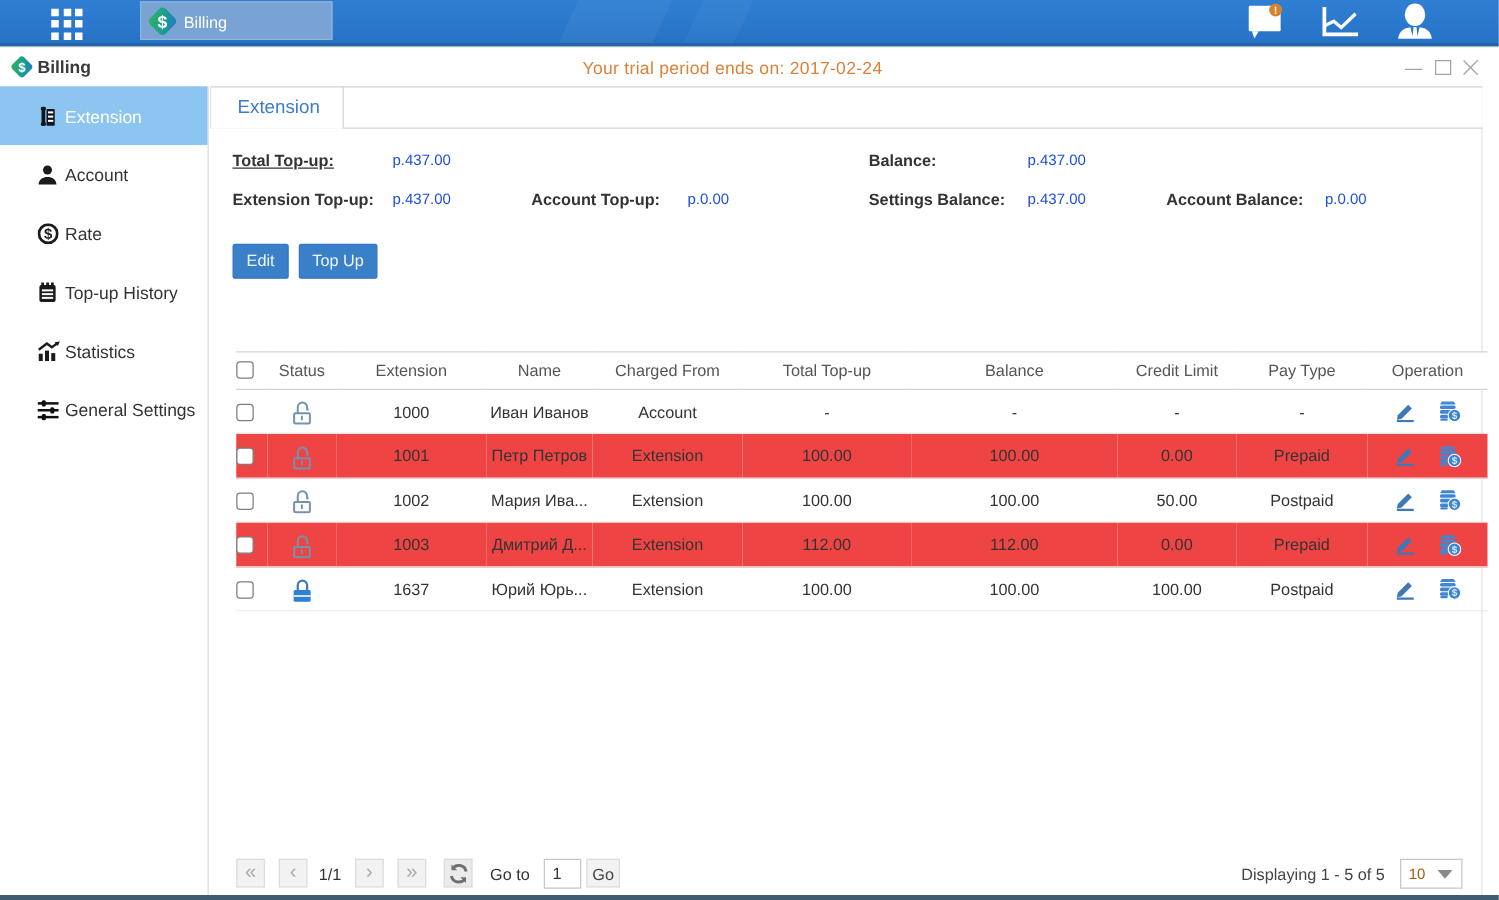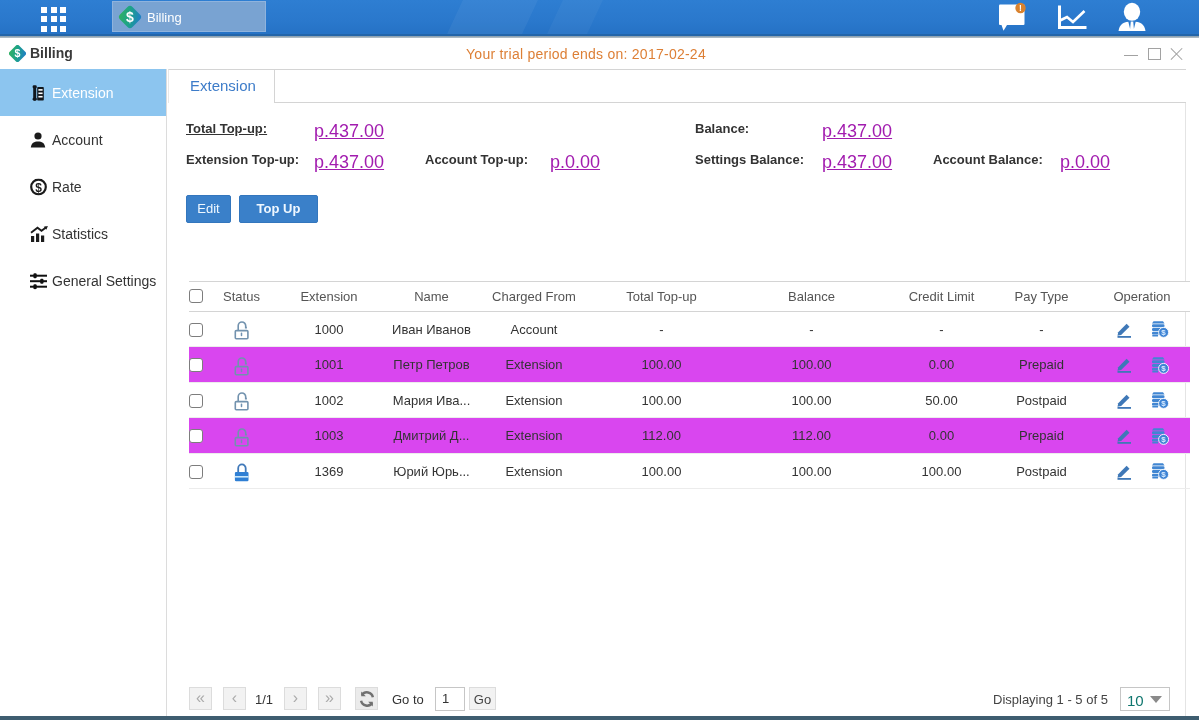--- a/index.html
+++ b/index.html
@@ -48,34 +48,34 @@
 #panel { position:absolute; left:168px; top:69px; width:1018px; height:647px; background:#fff;
   border-right:1px solid #e4e4e4; }
 #tabstrip { position:absolute; left:0; top:0; width:1018px; height:34px;
   border-top:1px solid #d4d4d4; border-bottom:1px solid #d4d4d4; background:#fff; }
 #tab-active { position:absolute; left:0px; top:0px; width:107px; height:34px; background:#fff;
   border-top:1px solid #d4d4d4; border-right:1px solid #d4d4d4; border-left:1px solid #e8e8e8; }
 #tab-active span { position:absolute; left:21px; top:7px; font-size:15px; color:#3d7cc9; }
 
 
 .slabel { position:absolute; font-size:13px; font-weight:bold; color:#333; white-space:nowrap; }
-.sval { position:absolute; font-size:18px; color:#a21caf; white-space:nowrap;text-decoration:underline; }
+.sval { position:absolute; font-size:12px; color:#1d4ed8; white-space:nowrap; }
 
 
 .bluebtn { position:absolute; background:#3a80c9; border:1px solid #3376bd; border-radius:2px;
   color:#eef7ff; font-size:13px; text-align:center; line-height:26px; }
 
 
 #tbl { position:absolute; left:21px; top:175px; width:1001px; border-collapse:collapse; table-layout:fixed;margin-top:37px; }
 #tbl th { height:30px; font-size:13px; font-weight:normal; color:#555; text-align:center;
   border-top:1px solid #d4d4d4; border-bottom:1px solid #d4d4d4; background:#fff; }
 #tbl td { height:35px; font-size:13px; color:#333; text-align:center;
   border-bottom:1px solid #ececec; }
 #tbl tr.alt td { height:36px; }
-#tbl tr.alt td { background:#d946ef; }
+#tbl tr.alt td { background:#ef4444; }
 .cb { display:inline-block; width:14px; height:14px; border:1.3px solid #7d7d7d; border-radius:3px; background:#fff; vertical-align:middle; }
 th .cb, td.cbc .cb { margin-left:0px; }
 th .cb { position:relative; top:-1px; }
 #tbl td.cbc, #tbl th.cbc { text-align:left; }
 .opwrap { display:flex; justify-content:center; align-items:center; gap:18px; }
 .pgbtn { position:absolute; top:687px; width:23px; height:23px; background:#f2f2f2;
   border:1px solid #dcdcdc; color:#ababab; font-size:16px; text-align:center; line-height:20px; }
 .pgtxt { position:absolute; font-size:13px; color:#333; white-space:nowrap; }
 
 #bottomstrip { position:absolute; left:0; top:716px; width:1199px; height:4px; background:#3e5d70; }
@@ -174,20 +174,32 @@
     <span class="lb">Account</span>
   </div>
   <div class="menuitem">
     <svg class="ic" width="17" height="17" viewBox="0 0 17 17">
       <circle cx="8.5" cy="8.5" r="7.3" fill="none" stroke="#1b1b1b" stroke-width="2.2"></circle>
       <text x="8.5" y="13" font-size="12" font-weight="bold" fill="#1b1b1b" text-anchor="middle" font-family="Liberation Sans">$</text>
     </svg>
     <span class="lb">Rate</span>
   </div>
   <div class="menuitem">
+    <svg class="ic" width="16" height="17" viewBox="0 0 16 17">
+      <rect x="1.5" y="2.5" width="13" height="13.5" rx="1.5" fill="#1b1b1b"></rect>
+      <rect x="3" y="0.5" width="2.2" height="4" fill="#1b1b1b"></rect>
+      <rect x="7" y="0.5" width="2.2" height="4" fill="#1b1b1b"></rect>
+      <rect x="10.8" y="0.5" width="2.2" height="4" fill="#1b1b1b"></rect>
+      <rect x="3.5" y="6" width="9" height="1.6" fill="#fff"></rect>
+      <rect x="3.5" y="9" width="9" height="1.6" fill="#fff"></rect>
+      <rect x="3.5" y="12" width="9" height="1.6" fill="#fff"></rect>
+    </svg>
+    <span class="lb">Top-up History</span>
+  </div>
+  <div class="menuitem">
     <svg class="ic" width="18" height="16" viewBox="0 0 18 16">
       <rect x="1" y="10" width="3.2" height="6" fill="#1b1b1b"></rect>
       <rect x="6" y="7.5" width="3.2" height="8.5" fill="#1b1b1b"></rect>
       <rect x="11" y="9.5" width="3.2" height="6.5" fill="#1b1b1b"></rect>
       <path d="M1 6.8L7.5 1.8l4 3 4.8-3.5" stroke="#1b1b1b" stroke-width="1.9" fill="none"></path>
       <path d="M17.9 0l-4.2 0.7 2.6 3z" fill="#1b1b1b"></path>
     </svg>
     <span class="lb">Statistics</span>
   </div>
   <div class="menuitem">
@@ -217,21 +229,21 @@
   <div class="slabel" style="left:18px; top:83px;">Extension Top-up:</div>
   <div class="sval" style="left:146px; top:83px;">p.437.00</div>
   <div class="slabel" style="left:257px; top:83px;">Account Top-up:</div>
   <div class="sval" style="left:382px; top:83px;">p.0.00</div>
   <div class="slabel" style="left:527px; top:83px;">Settings Balance:</div>
   <div class="sval" style="left:654px; top:83px;">p.437.00</div>
   <div class="slabel" style="left:765px; top:83px;">Account Balance:</div>
   <div class="sval" style="left:892px; top:83px;">p.0.00</div>
 
   <div class="bluebtn" style="left:18px; top:126px; width:45px; height:28px;">Edit</div>
-  <div class="bluebtn" style="left:71px; top:126px; width:79px; height:28px;font-weight:bold;">Top Up</div>
+  <div class="bluebtn" style="left:71px; top:126px; width:63px; height:28px;">Top Up</div>
 
   <table id="tbl">
     <colgroup>
       <col style="width:25px">
         <col style="width:55px">
         <col style="width:120px">
         <col style="width:85px">
       <col style="width:120px">
         <col style="width:135px">
         <col style="width:165px">
@@ -388,21 +400,21 @@
       </div>
           </td>
     </tr>
     <tr>
       <td class="cbc"><span class="cb"></span></td>
       <td><svg width="17" height="20" viewBox="0 0 17 20" style="display:inline-block;vertical-align:middle;position:relative;top:1px;">
         <path d="M5.2 10.6V6.2a3.75 3.75 0 0 1 7.5 0v4.4" fill="none" stroke="#4179b9" stroke-width="1.8"></path>
         <rect x="1.9" y="9.9" width="13.6" height="9.4" rx="1.2" fill="#2f7fd4"></rect>
         <rect x="1.9" y="14" width="13.6" height="1.6" fill="#c8e6fa"></rect>
       </svg></td>
-      <td>1369</td>
+      <td>1637</td>
           <td>Юрий Юрь...</td>
           <td>Extension</td>
           <td>100.00</td>
           <td>100.00</td>
           <td>100.00</td>
           <td>Postpaid</td>
       <td>
             <div class="opwrap">
         <svg width="17" height="17" viewBox="0 0 17 17">
           <path d="M2.2 11.2L10.6 2.8l2.9 2.9-8.4 8.4-3.6 0.7z" fill="#3f78b7"></path>
@@ -437,17 +449,17 @@
     <path d="M2.2 0.6v4.6h4.6z" fill="#707070"></path>
     <path d="M2.1 9.8a6.1 6.1 0 0 0 11 2.2" stroke="#707070" stroke-width="2.4" fill="none"></path>
     <path d="M13.8 15.4v-4.6H9.2z" fill="#707070"></path>
   </svg>
 </div>
 <div class="pgtxt" style="left:392px; top:692px;">Go to</div>
 <div style="position:absolute; left:435px; top:687px; width:30px; height:24px; border:1px solid #c6c6c6; background:#fff; font-size:13px; color:#333; line-height:22px; padding-left:6px;">1</div>
 <div class="pgbtn" style="left:469px; width:27px; color:#444; font-size:13px; line-height:23px;">Go</div>
 <div class="pgtxt" style="left:993px; top:692px; color:#444;">Displaying 1 - 5 of 5</div>
 <div style="position:absolute; left:1120px; top:687px; width:50px; height:24px; border:1px solid #c6c6c6; background:#fff;">
-  <span style="position:absolute; left:6px; top:4px; font-size:15px; color:#0f766e;">10</span>
+  <span style="position:absolute; left:6px; top:4px; font-size:12px; color:#a16207;">10</span>
   <span style="position:absolute; right:7px; top:8px; width:0; height:0; border-left:6px solid transparent; border-right:6px solid transparent; border-top:7px solid #8a8a8a;"></span>
 </div>
 
 <div id="bottomstrip"></div>
 
 </body></html>

